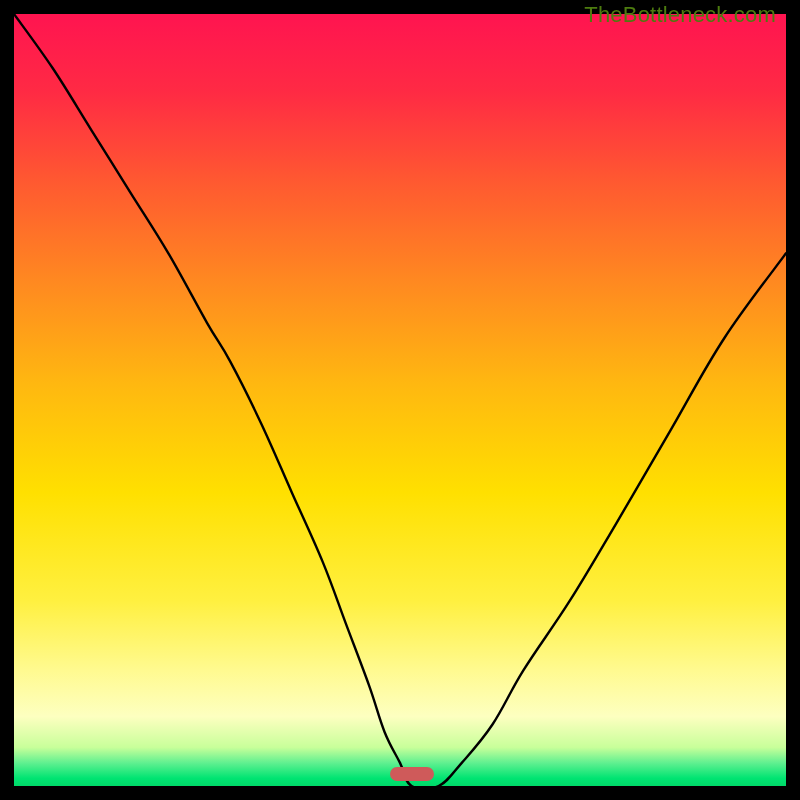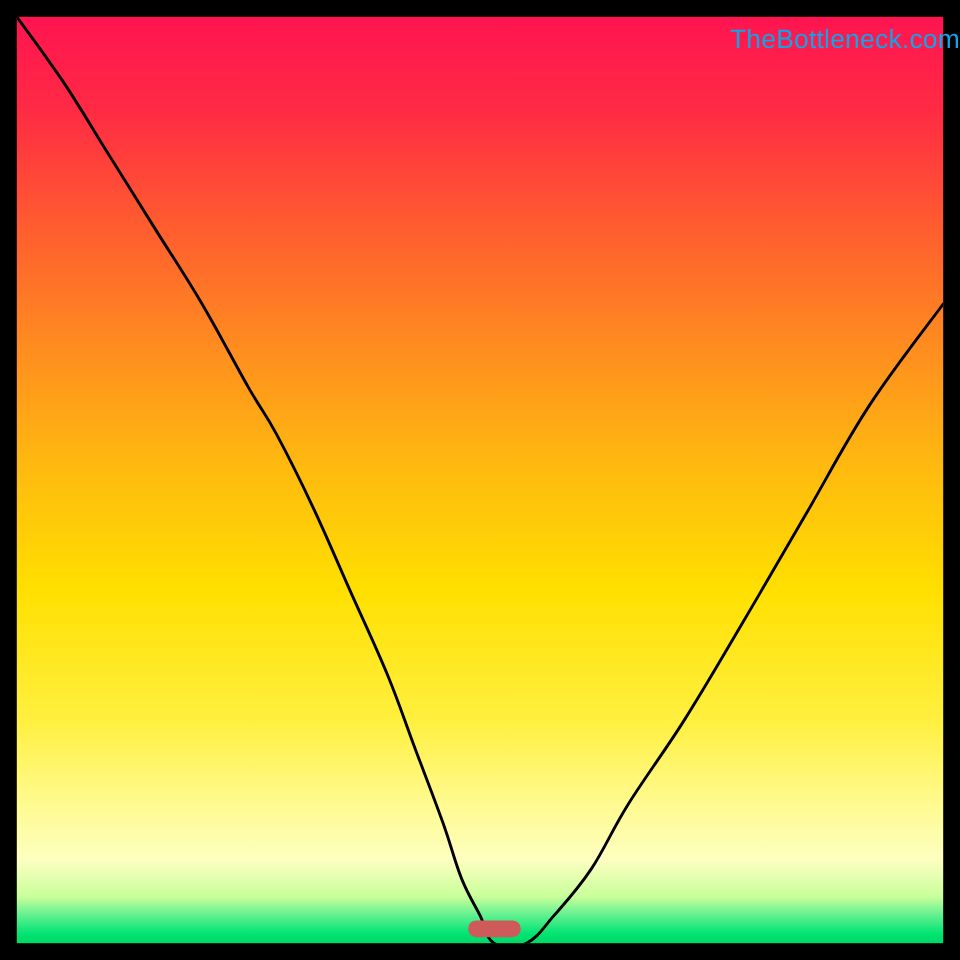--- a/index.html
+++ b/index.html
@@ -51,26 +51,25 @@
   .marker {
     position: absolute;
     width: 44px;
     height: 14px;
     border-radius: 7px;
     background: #cf5a5a;
   }
   .watermark {
     position: absolute;
     top: 2px;
-    right: 0;
-    color: #0ea5e9;
+    right: 24px;
+    color: #4d7c0f;
     font-size: 22px;
     letter-spacing: 0.2px;
     font-weight: 400;
-    margin-top: 18px;
   }
 </style>
 </head>
 <body>
 
 <div class="frame">
   <div class="plot">
 
     <svg class="curve" viewBox="0 0 772 772" preserveAspectRatio="none">
       <path id="curve-path" fill="none" stroke="#000" stroke-width="2.4" stroke-linecap="round" stroke-linejoin="round" d="M 0.00 0.00 C 6.95 9.73, 24.70 33.20, 38.60 54.04 C 52.50 74.88, 63.30 93.57, 77.20 115.80 C 91.10 138.03, 101.90 155.33, 115.80 177.56 C 129.70 199.79, 140.50 215.70, 154.40 239.32 C 168.30 262.94, 181.88 289.35, 193.00 308.80 C 204.12 328.25, 206.43 329.34, 216.16 347.40 C 225.89 365.46, 235.92 385.54, 247.04 409.16 C 258.16 432.78, 266.80 453.63, 277.92 478.64 C 289.04 503.65, 299.07 524.50, 308.80 548.12 C 318.53 571.74, 323.62 587.65, 331.96 609.88 C 340.30 632.11, 348.17 652.19, 355.12 671.64 C 362.07 691.09, 365.00 704.06, 370.56 717.96 C 376.12 731.86, 381.14 739.11, 386.00 748.84 C 390.86 758.57, 390.63 767.83, 397.58 772.00 C 404.53 776.17, 415.57 776.17, 424.60 772.00 C 433.63 767.83, 438.03 759.96, 447.76 748.84 C 457.49 737.72, 467.52 726.92, 478.64 710.24 C 489.76 693.56, 495.62 678.43, 509.52 656.20 C 523.42 633.97, 539.16 613.12, 555.84 586.72 C 572.52 560.32, 584.10 540.09, 602.16 509.52 C 620.22 478.95, 636.75 450.23, 656.20 416.88 C 675.65 383.53, 689.40 356.20, 710.24 324.24 C 731.08 292.28, 760.88 254.61, 772.00 239.32 "></path>

